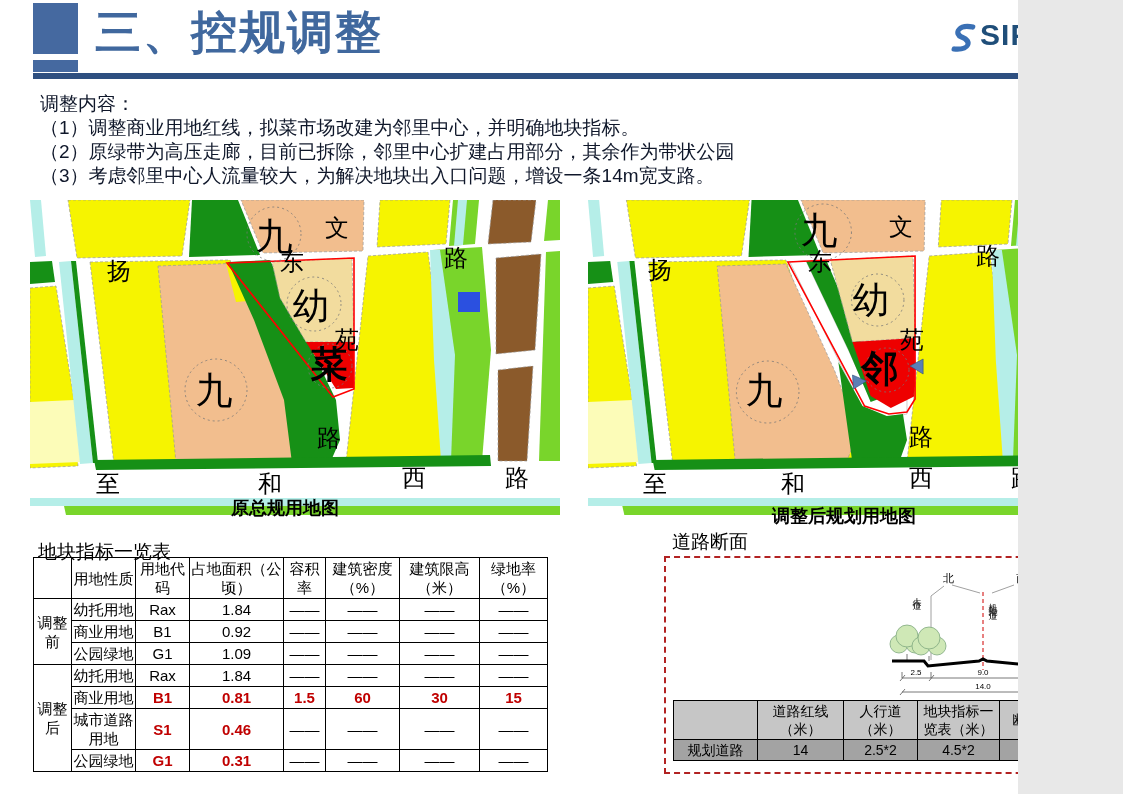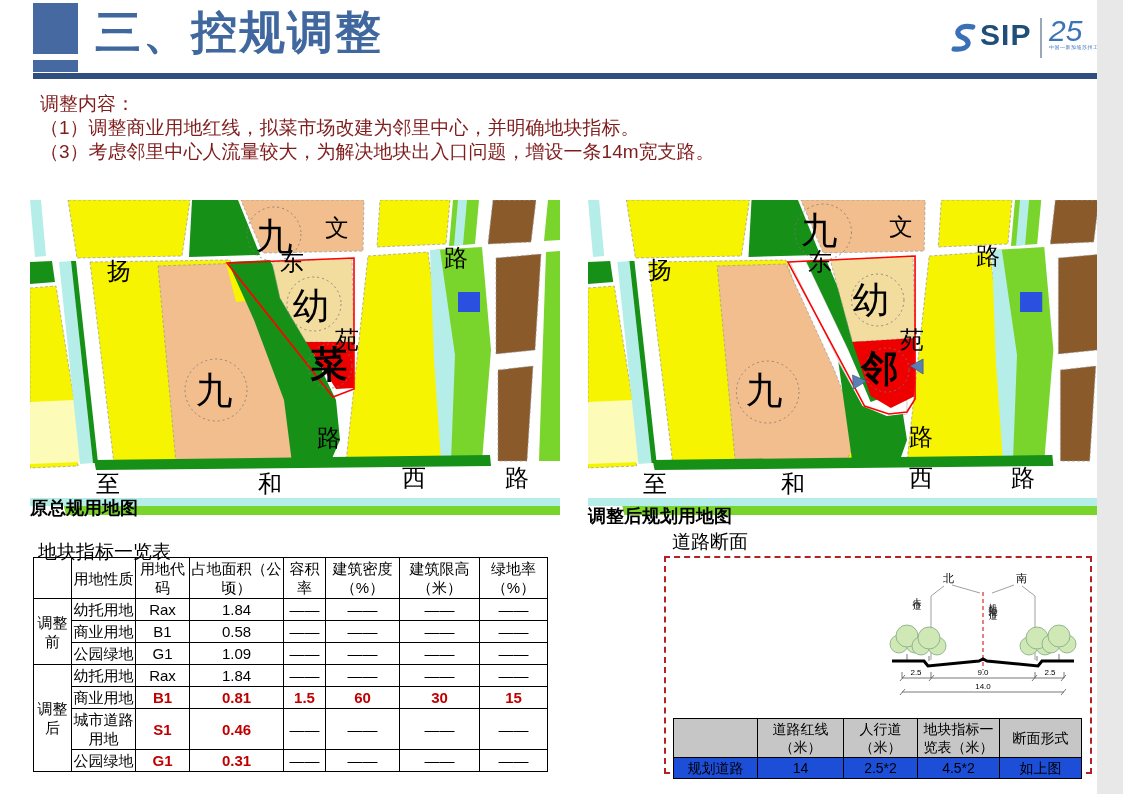--- a/index.html
+++ b/index.html
@@ -1,47 +1,47 @@
 <!DOCTYPE html>
 <html><head>
 <meta charset="utf-8">
 <style>
   html,body{margin:0;padding:0;background:#e8e8e8;}
-  .slide{position:relative;width:1097px;height:794px;background:#fff;overflow:hidden;
+  .slide{position:relative;width:1018px;height:794px;background:#fff;overflow:hidden;
          font-family:"Liberation Sans",sans-serif;color:#000;}
   
   .hdr-square{position:absolute;left:33px;top:3px;width:45px;height:51px;background:#4569A0;}
   .hdr-bar{position:absolute;left:33px;top:60px;width:45px;height:12px;background:#4569A0;}
   .hdr-title{position:absolute;left:95px;top:2px;font-size:46px;font-weight:bold;color:#40689E;letter-spacing:2px;}
   .hdr-rule{position:absolute;left:33px;top:73px;width:1080px;height:6px;background:#2E4F80;}
   .logo{position:absolute;left:950px;top:18px;width:165px;height:48px;display:flex;align-items:flex-start;}
   .logo .sip{font-size:30px;font-weight:bold;color:#1F4E79;letter-spacing:1px;margin-left:2px;}
   .logo .div{width:2px;height:40px;background:#9AA7B8;margin:0 7px 0 9px;}
   .logo .n25{font-size:30px;font-weight:normal;font-style:italic;color:#3C74B8;line-height:26px;display:block;}
   .logo .tagline{display:block;font-size:5px;color:#3C74B8;letter-spacing:0.5px;white-space:nowrap;}
   
-  .content{position:absolute;left:40px;top:92px;font-size:19px;line-height:24px;color:#7f1d1d;}
+  .content{position:absolute;left:40px;top:92px;font-size:19px;line-height:24px;color:#0f172a;}
   .content div{white-space:nowrap;}
   
   .map{position:absolute;top:200px;width:530px;height:315px;}
   .map svg{position:absolute;left:0;top:0;}
   .map-label{position:absolute;transform:translate(-50%,-50%);font-size:24px;color:#000;line-height:1;}
   .map-label.big{font-size:37px;}
   .map-label.heavy{font-weight:900;}
-  .map-caption{position:absolute;font-size:18px;font-weight:900;color:#000;text-align:left;}
+  .map-caption{position:absolute;font-size:18px;font-weight:900;color:#000;text-align:center;}
   
   .pt-title{position:absolute;left:38px;top:531px;font-size:19px;margin-top:8px;}
   table{border-collapse:collapse;}
   .ptab{position:absolute;left:33px;top:557px;table-layout:fixed;font-size:15px;}
   .ptab td,.ptab th{border:1px solid #000;text-align:center;vertical-align:middle;padding:1px 1px;font-weight:normal;line-height:19px;}
   .ptab .rd{color:#C00000;font-weight:bold;}
   
   .rs-title{position:absolute;left:672px;top:529px;font-size:19px;}
   .rs-box{position:absolute;left:664px;top:556px;width:424px;height:214px;border:2px dashed #B22222;}
-  .rtab{position:absolute;left:7px;top:160px;table-layout:fixed;font-size:14px;background:#1d4ed8;}
+  .rtab{position:absolute;left:7px;top:142px;table-layout:fixed;font-size:14px;background:#a3a3a3;}
   .rtab td,.rtab th{border:1px solid #000;text-align:center;vertical-align:middle;padding:1px 2px;font-weight:normal;line-height:18px;}
   .rtab thead td{background:#C6C6C6;}
   .vtext{position:absolute;writing-mode:vertical-rl;font-size:9px;color:#222;letter-spacing:2px;}
   .pageno{position:absolute;left:1096px;top:748px;font-size:18px;color:#333;}
 </style>
 </head>
 <body>
 
 <div class="slide">
 
@@ -57,20 +57,21 @@
     <div>
       <span class="n25">25</span>
       <span class="tagline">中国—新加坡苏州工业园区</span>
     </div>
   </div>
   <div class="hdr-rule"></div>
 
   <div class="content">
     <div>调整内容：</div>
     <div>（1）调整商业用地红线，拟菜市场改建为邻里中心，并明确地块指标。</div>
+    <div>（2）原绿带为高压走廊，目前已拆除，邻里中心扩建占用部分，其余作为带状公园</div>
     <div>（3）考虑邻里中心人流量较大，为解决地块出入口问题，增设一条14m宽支路。</div>
   </div>
 
   <div class="map" style="left:30px;" id="map-left-labels">
     <svg width="530" height="315" viewBox="0 0 530 315">
       <rect width="530" height="315" fill="#ffffff"></rect>
       <g stroke="#999" stroke-width="0.7" stroke-dasharray="3,2">
 
         <path d="M38,0 H160 L152,56 L47,58 Z" fill="#F6F400"></path>
         <path d="M162,0 H208 L230,55 L159,57 Z" fill="#169016" stroke="none"></path>
@@ -246,21 +247,21 @@
         <td>Rax</td>
         <td>1.84</td>
         <td>——</td>
         <td>——</td>
         <td>——</td>
         <td>——</td>
       </tr>
       <tr>
         <td>商业用地</td>
         <td>B1</td>
-        <td>0.58</td>
+        <td>0.92</td>
         <td>——</td>
         <td>——</td>
         <td>——</td>
         <td>——</td>
       </tr>
       <tr>
         <td>公园绿地</td>
         <td>G1</td>
         <td>1.09</td>
         <td>——</td>

